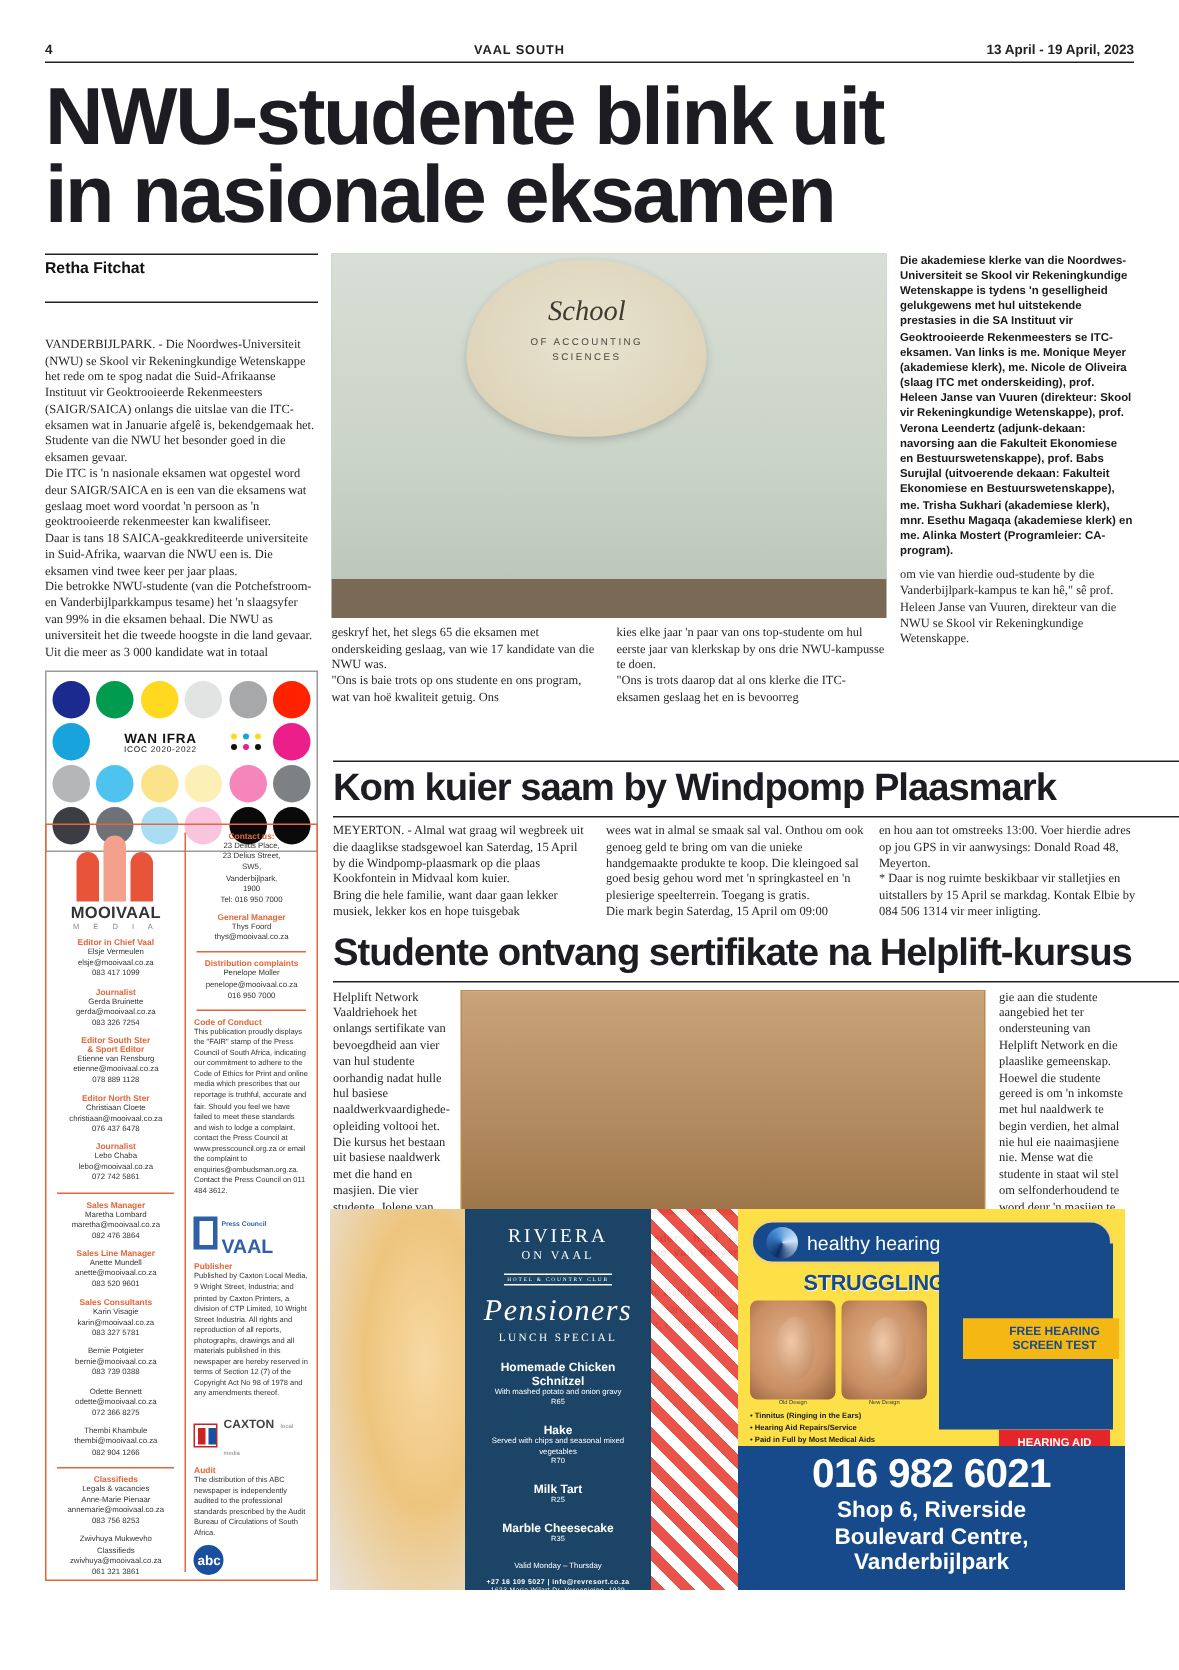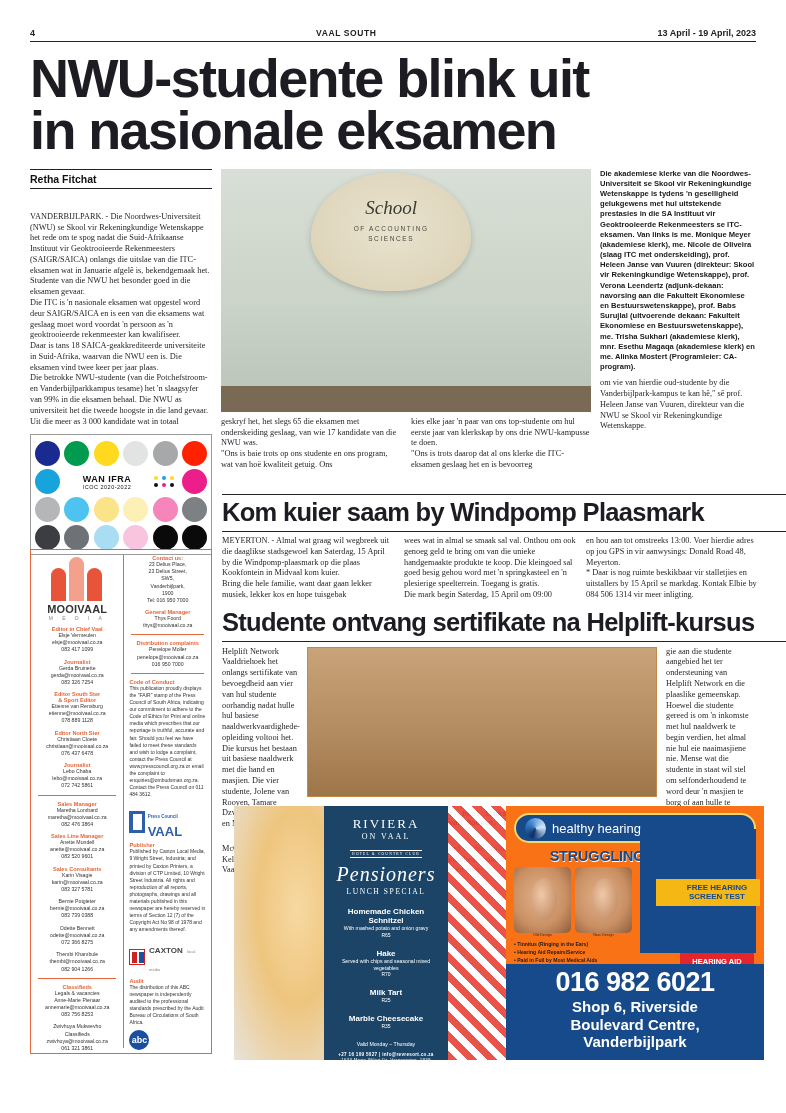--- a/index.html
+++ b/index.html
@@ -22,21 +22,21 @@
                  letter-spacing:.6px; color:#222; }
   .topbar .date { font-family:"Liberation Sans", sans-serif; font-size:9px; font-weight:700; color:#222; }
 
   
   .headline { font-family:"Liberation Sans", sans-serif; font-weight:700;
               font-size:54px; line-height:0.97; letter-spacing:-1.6px;
               color:#1c1c22; margin:10px 0 12px 0; }
   .headline .l2 { display:block; }
 
   
-  .byline-wrap { border-top:1.2px solid #222; border-bottom:1.2px solid #222; padding:3px 0 3px 0;
+  .byline-wrap { border-top:1.2px solid #222; border-bottom:1.2px solid #222; padding:3px 0 16px 0;
                  width:182px; margin-bottom:23px; }
   .byline { font-family:"Liberation Sans", sans-serif; font-weight:700; font-size:10.5px; color:#111; }
 
   
   .story1 { display:flex; gap:9px; }
   .col { font-size:8.3px; line-height:1.30; text-align:left; color:#26262b; }
   .col.w1 { width:182px;margin-top:15px; }
   .photo1 { width:370px; height:243px; position:relative; overflow:hidden;
             background:#a3a3a3; flex:0 0 auto; }
   .cap-col { width:155px; font-family:"Liberation Sans", sans-serif; font-size:7.6px;
@@ -127,21 +127,21 @@
   .caxton .ct { font-size:8px; font-weight:700; color:#444; }
   .caxton .cs { font-size:4px; color:#888; }
 
   .abc { display:flex; align-items:center; gap:3px; margin-top:4px; }
   .abc .circ { width:20px; height:20px; border-radius:50%; background:#1a4fa0; color:#fff;
                font-size:9px; font-weight:700; display:flex; align-items:center; justify-content:center;}
 
   
   .adsrow { display:flex; gap:0; margin-top:6px; }
   .ad-riviera { width:272px; height:254px; position:relative; overflow:hidden; }
-  .ad-hh      { width:258px; height:254px; position:relative; overflow:hidden; background:#f97316; }
+  .ad-hh      { width:258px; height:254px; position:relative; overflow:hidden; background:#fde047; }
 
   .riv-food { position:absolute; left:0; top:0; width:90px; height:254px;
       background: radial-gradient(ellipse at 70% 40%, #f7d9a2 0%, #eec57e 45%, #e8e3dc 100%); }
   .riv-cloth { position:absolute; right:0; top:0; width:58px; height:254px;
       background: repeating-linear-gradient(45deg,#e8443a 0 7px,#ffffff 7px 14px); opacity:.92;}
   .riv-panel { position:absolute; left:90px; top:0; width:124px; height:254px;
       background:#1b4466; color:#fff; text-align:center; padding:10px 6px; }
   .riv-panel .brand { font-family:"Liberation Serif", serif; font-size:13px; letter-spacing:2px; }
   .riv-panel .brand2 { font-family:"Liberation Serif", serif; font-size:8px; letter-spacing:2px; }
   .riv-panel .brand3 { font-size:3.6px; letter-spacing:1.2px; border-top:.5px solid #fff;
@@ -467,21 +467,21 @@
 
       <div class="ib-hl" style="margin-top:2px">Audit</div>
       <div class="ib-tl">The distribution of this ABC newspaper is independently audited to the professional standards prescribed by the Audit Bureau of Circulations of South Africa.</div>
 
       <div class="abc">
         <span class="circ">abc</span>
       </div>
     </div>
   </div>
 
-  <div class="adsrow" style="position:absolute; left:234px; top:800px;">
+  <div class="adsrow" style="position:absolute; left:220px; top:800px;">
 
     <div class="ad-riviera">
       <div class="riv-food"></div>
       <div class="riv-cloth"></div>
       <div class="riv-panel">
         <div class="brand">RIVIERA</div>
         <div class="brand2">ON VAAL</div>
         <div class="brand3">HOTEL &amp; COUNTRY CLUB</div>
         <div class="pens">Pensioners</div>
         <div class="lunch">LUNCH SPECIAL</div>

